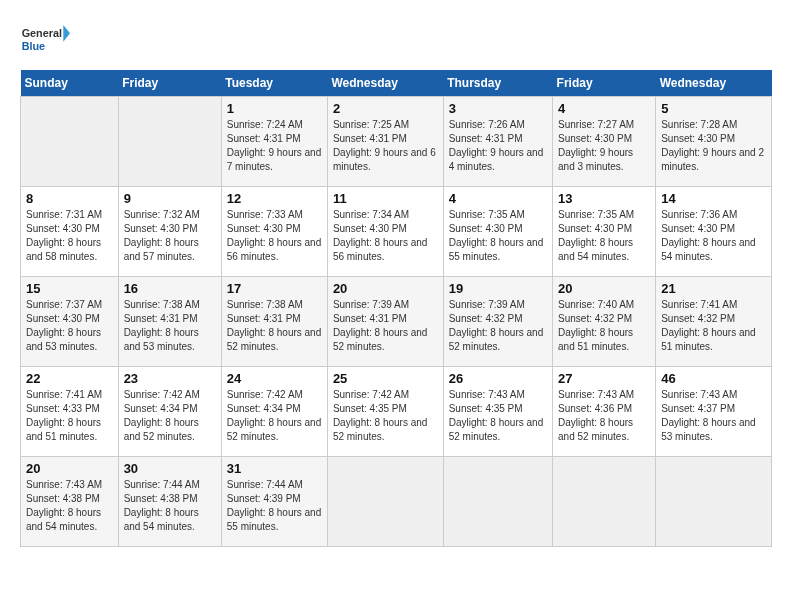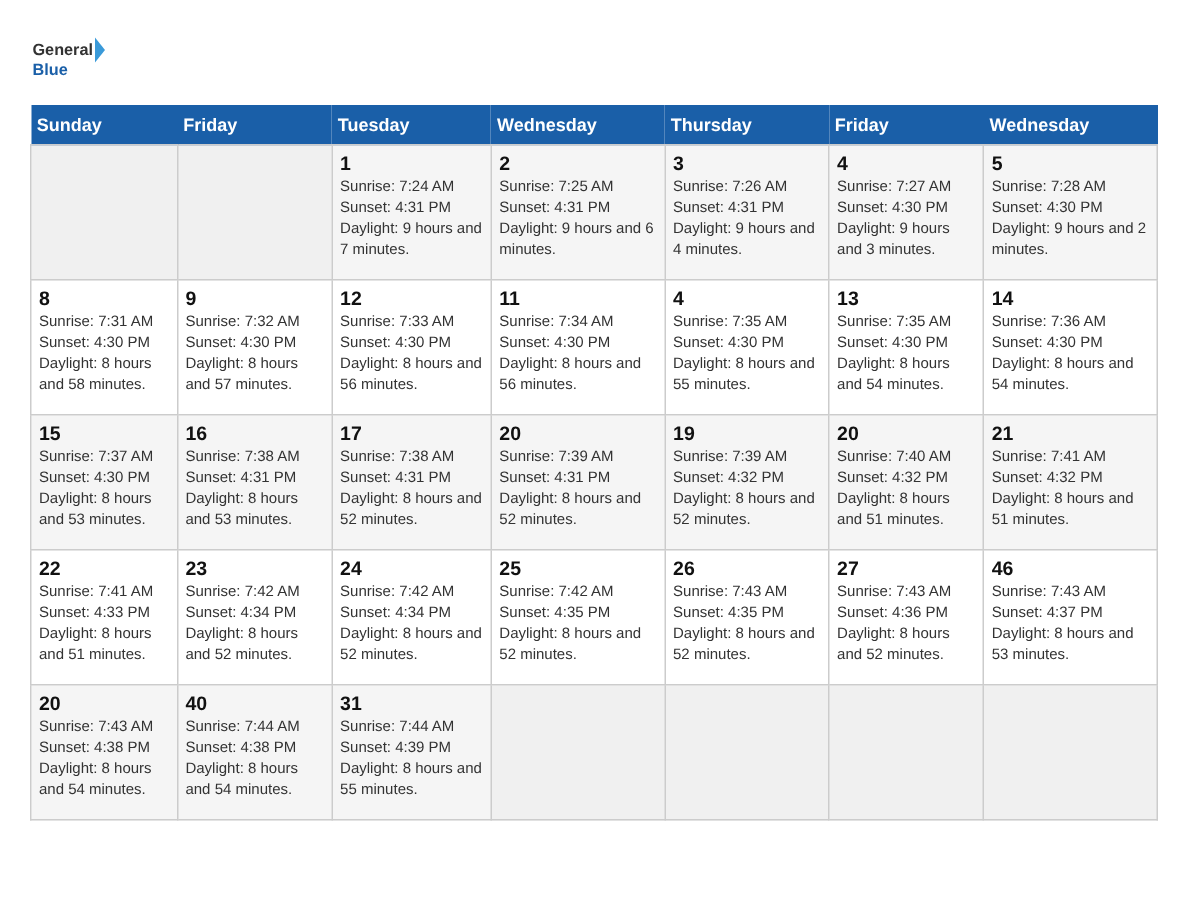--- a/index.html
+++ b/index.html
@@ -324,21 +324,21 @@
         <tr>
           <td>
           <div class="day-num">20</div>
           <div class="day-info">
             Sunrise: 7:43 AM<br>
             Sunset: 4:38 PM<br>
             Daylight: 8 hours and 54 minutes.
           </div>
         </td>
           <td>
-          <div class="day-num">40</div>
+          <div class="day-num">30</div>
           <div class="day-info">
             Sunrise: 7:44 AM<br>
             Sunset: 4:38 PM<br>
             Daylight: 8 hours and 54 minutes.
           </div>
         </td>
           <td>
           <div class="day-num">31</div>
           <div class="day-info">
             Sunrise: 7:44 AM<br>

